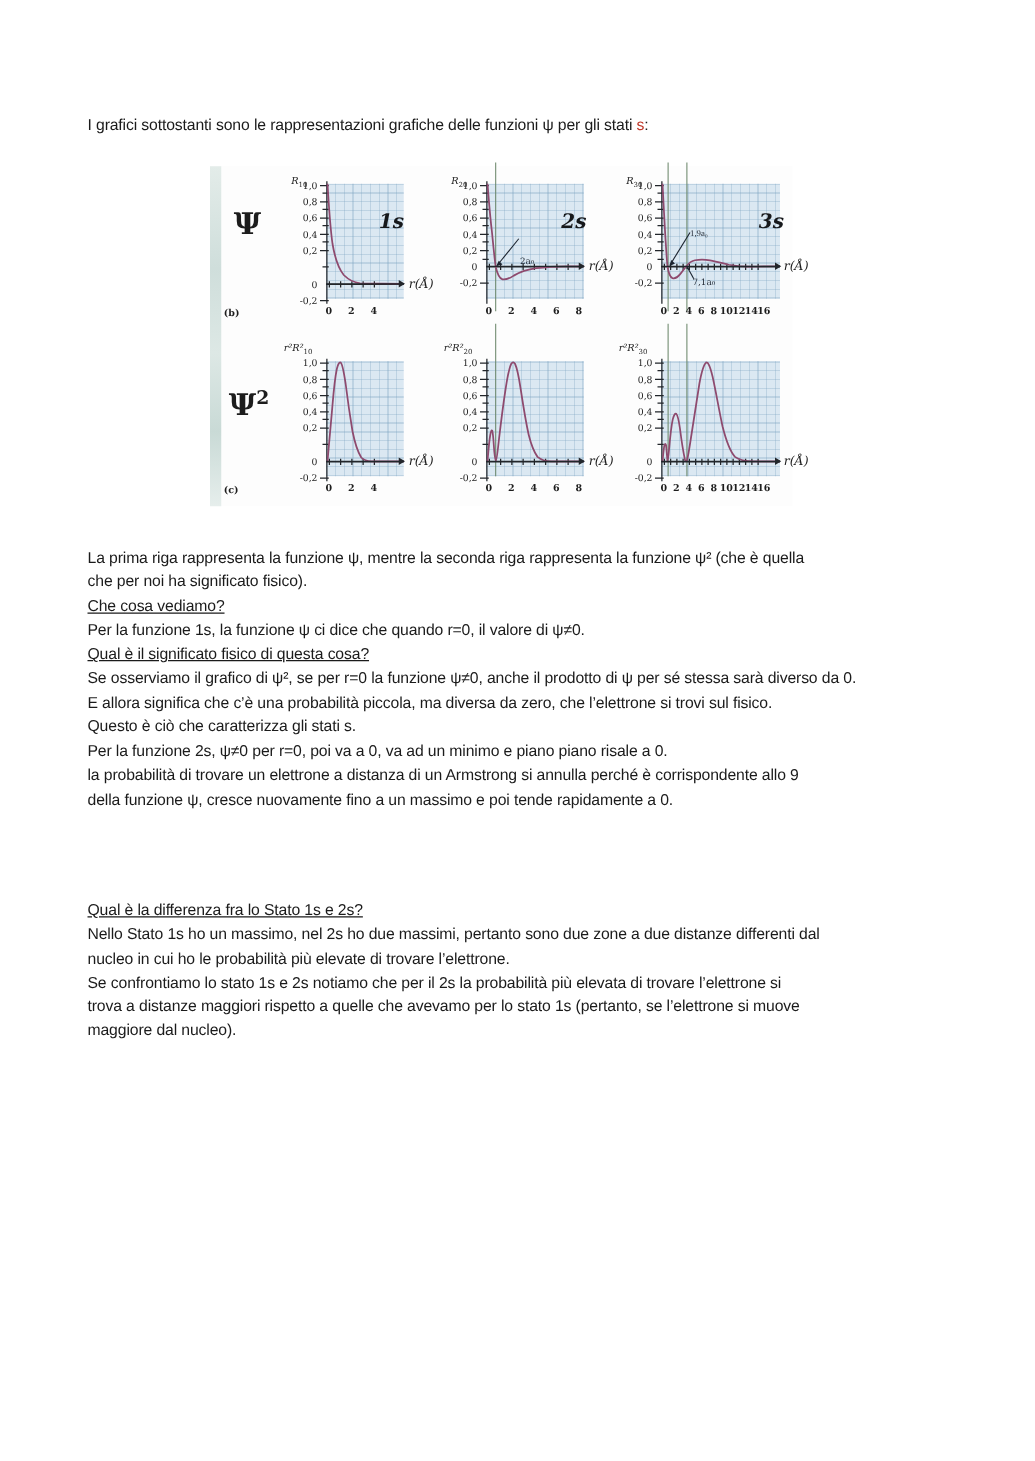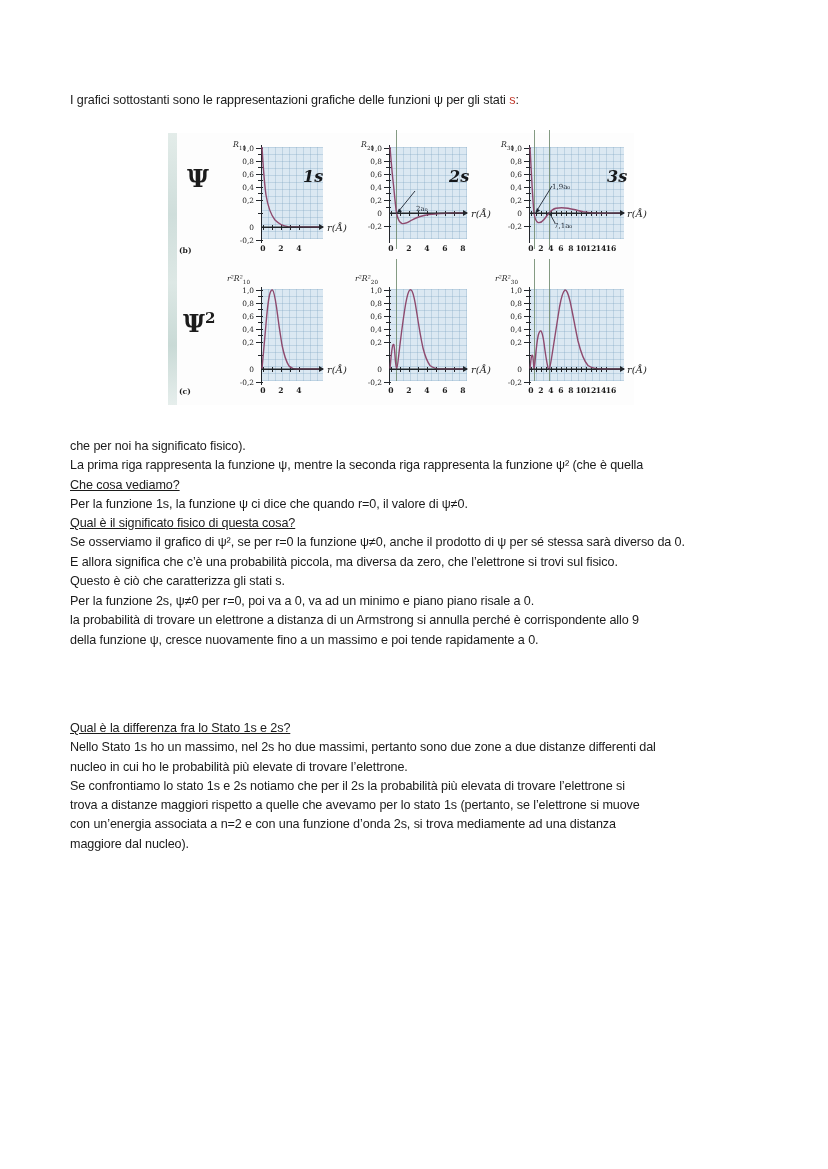--- a/index.html
+++ b/index.html
@@ -345,21 +345,21 @@
         <div class="xlab" style="left:38px; top:111px; width:20px;">2</div>
         <div class="xlab" style="left:48px; top:111px; width:20px;">4</div>
         <div class="xlab" style="left:58px; top:111px; width:20px;">6</div>
         <div class="xlab" style="left:68px; top:111px; width:20px;">8</div>
         <div class="xlab" style="left:78px; top:111px; width:20px;">10</div>
         <div class="xlab" style="left:88px; top:111px; width:20px;">12</div>
         <div class="xlab" style="left:98px; top:111px; width:20px;">14</div>
         <div class="xlab" style="left:108px; top:111px; width:20px;">16</div>
         <div class="r-axis-name" style="left:134px; top:75px;">r(Å)</div>
         <div class="state-name" style="left:114px; top:34px;">3s</div>
-        <div class="node-label" style="left:59px; top:50px;">1,9a₀</div>
+        <div class="node-label" style="left:59px; top:50px;font-family:Liberation Serif, serif;">1,9a₀</div>
         <div class="node-label" style="left:61px; top:89px;">7,1a₀</div>
         <svg class="curve" width="141" height="136" viewBox="0 0 141 136">
           <path d="M37,14 C37.7,26 38.4,42 39.2,55 C39.9,66 40.4,75 41,80 C42,86.5 43.5,89 45,89.5 C47,90 49,89 51,86.5 C53,84 54.5,82 56,80 C58,77.5 60,75.8 63,75.2 C67,74.5 71,74.6 75,75.3 C80,76.2 85,77.6 90,78.8 C97,80 104,80.6 112,80.2 L131,80" fill="none" stroke="#8e4a6e" stroke-width="1.4"></path>
           <path d="M36,80 L131,80" fill="none" stroke="#22262b" stroke-width="1"></path>
           <path d="M127,77 L132,80 L127,83" fill="#22262b" stroke="none"></path>
           <path d="M59,53 L43,79" fill="none" stroke="#1c2430" stroke-width="0.9"></path>
           <path d="M44,75 L42.5,80 L47,77.8" fill="#1c2430" stroke="none"></path>
           <path d="M62,90 L57,81" fill="none" stroke="#1c2430" stroke-width="0.9"></path>
           <path d="M56,82 L56.5,80 L59,83" fill="#1c2430" stroke="none"></path>
         </svg>
@@ -508,39 +508,38 @@
         <svg class="curve" width="141" height="136" viewBox="0 0 141 136">
           <path d="M37,100 C37.5,95 38,89 38.6,87 C39,85.8 39.4,85.8 39.8,87 C40.2,89.5 40.6,96 41,100 C41.4,100 41.8,96 42.3,90 C43,82 44,72 45.2,66.5 C46.1,63 47,61.5 48,62 C49,63 50,67 51,74 C52,82 53.5,92 55,99 C55.5,100 55.8,100 56.2,100 C57,99 58,93 59.5,83 C61.5,70 64,54 66.5,38 C68.5,27 70.5,22 72,21 C73.5,20.6 75,24 77,32 C79.5,43 82,58 85,72 C88,84 91,92 95,96.5 C99,99.5 104,100 110,100 L131,100" fill="none" stroke="#8e4a6e" stroke-width="1.4"></path>
           <path d="M36,100 L131,100" fill="none" stroke="#22262b" stroke-width="1"></path>
           <path d="M127,97 L132,100 L127,103" fill="#22262b" stroke="none"></path>
         </svg>
       </div>
     </div>
   </div>
 
   <div class="body-text blk-a">
+    <p class="p">La prima riga rappresenta la funzione ψ, mentre la seconda riga rappresenta la funzione ψ² (che è quella</p>
     <p class="p">che per noi ha significato fisico).</p>
-    <p class="p">La prima riga rappresenta la funzione ψ, mentre la seconda riga rappresenta la funzione ψ² (che è quella</p>
     <p class="p u">Che cosa vediamo?</p>
     <p class="p">Per la funzione 1s, la funzione ψ ci dice che quando r=0, il valore di ψ≠0.</p>
     <p class="p u">Qual è il significato fisico di questa cosa?</p>
     <p class="p">Se osserviamo il grafico di ψ², se per r=0 la funzione ψ≠0, anche il prodotto di ψ per sé stessa sarà diverso da 0.</p>
     <p class="p">E allora significa che c’è una probabilità piccola, ma diversa da zero, che l’elettrone si trovi sul fisico.</p>
     <p class="p">Questo è ciò che caratterizza gli stati s.</p>
   </div>
 
   <div class="body-text blk-b">
     <p class="p">Per la funzione 2s, ψ≠0 per r=0, poi va a 0, va ad un minimo e piano piano risale a 0.</p>
     <p class="p">la probabilità di trovare un elettrone a distanza di un Armstrong si annulla perché è corrispondente allo 9</p>
     <p class="p">della funzione ψ, cresce nuovamente fino a un massimo e poi tende rapidamente a 0.</p>
   </div>
 
   <div class="body-text blk-c">
     <p class="p u">Qual è la differenza fra lo Stato 1s e 2s?</p>
     <p class="p">Nello Stato 1s ho un massimo, nel 2s ho due massimi, pertanto sono due zone a due distanze differenti dal</p>
     <p class="p">nucleo in cui ho le probabilità più elevate di trovare l’elettrone.</p>
     <p class="p">Se confrontiamo lo stato 1s e 2s notiamo che per il 2s la probabilità più elevata di trovare l’elettrone si</p>
     <p class="p">trova a distanze maggiori rispetto a quelle che avevamo per lo stato 1s (pertanto, se l’elettrone si muove</p>
-    <p class="p">con un’energia associata a n=2 e con una funzione d’onda 2s, si trova mediamente ad una distanza</p>
     <p class="p">maggiore dal nucleo).</p>
   </div>
 
 </div>
 
 </body></html>

